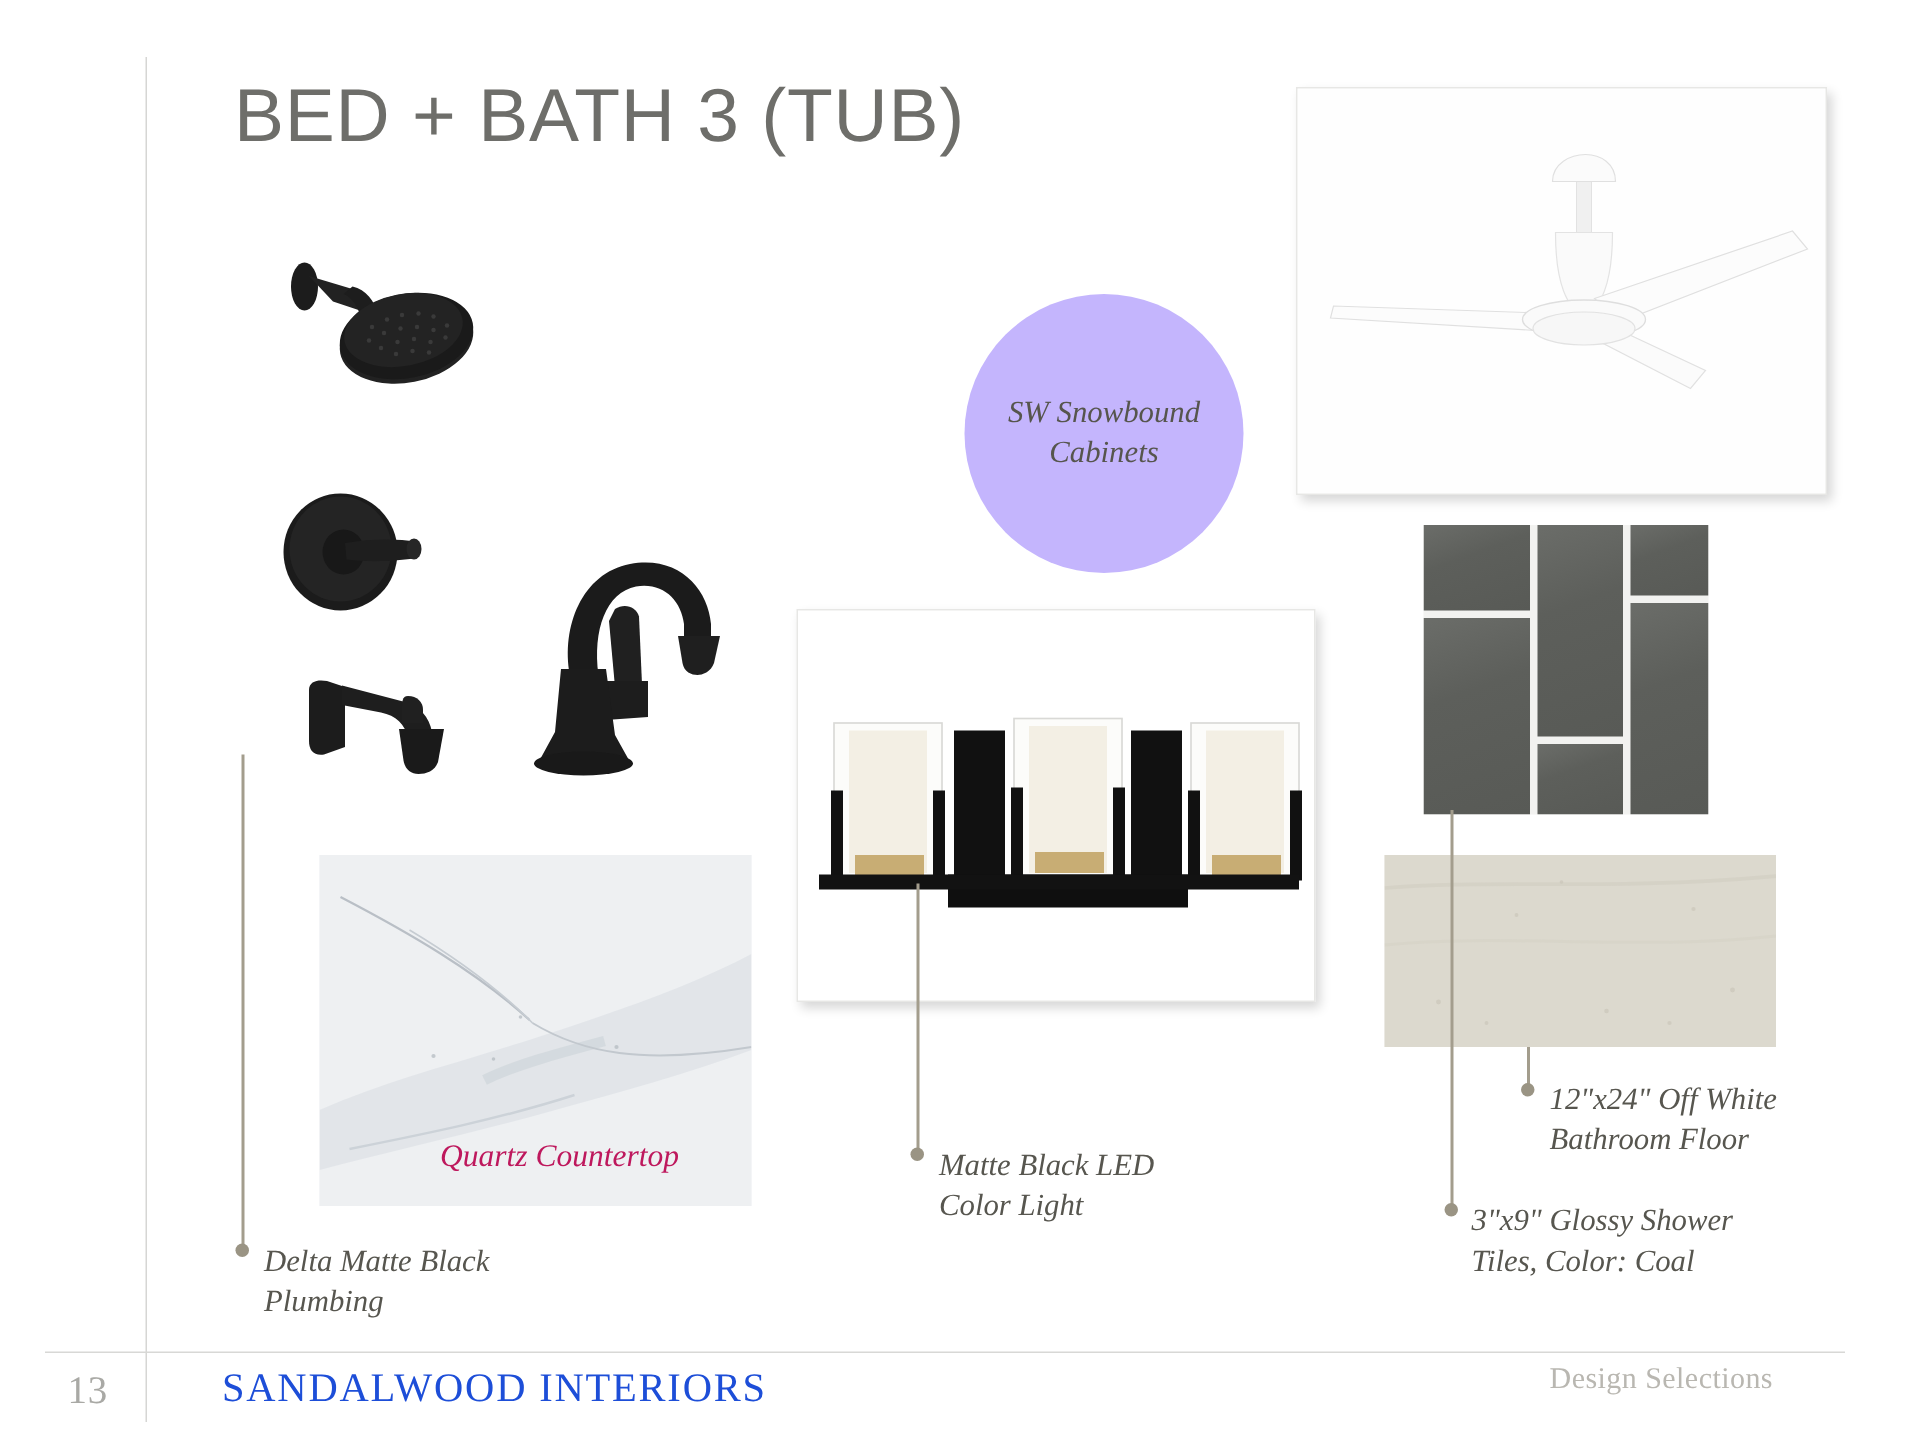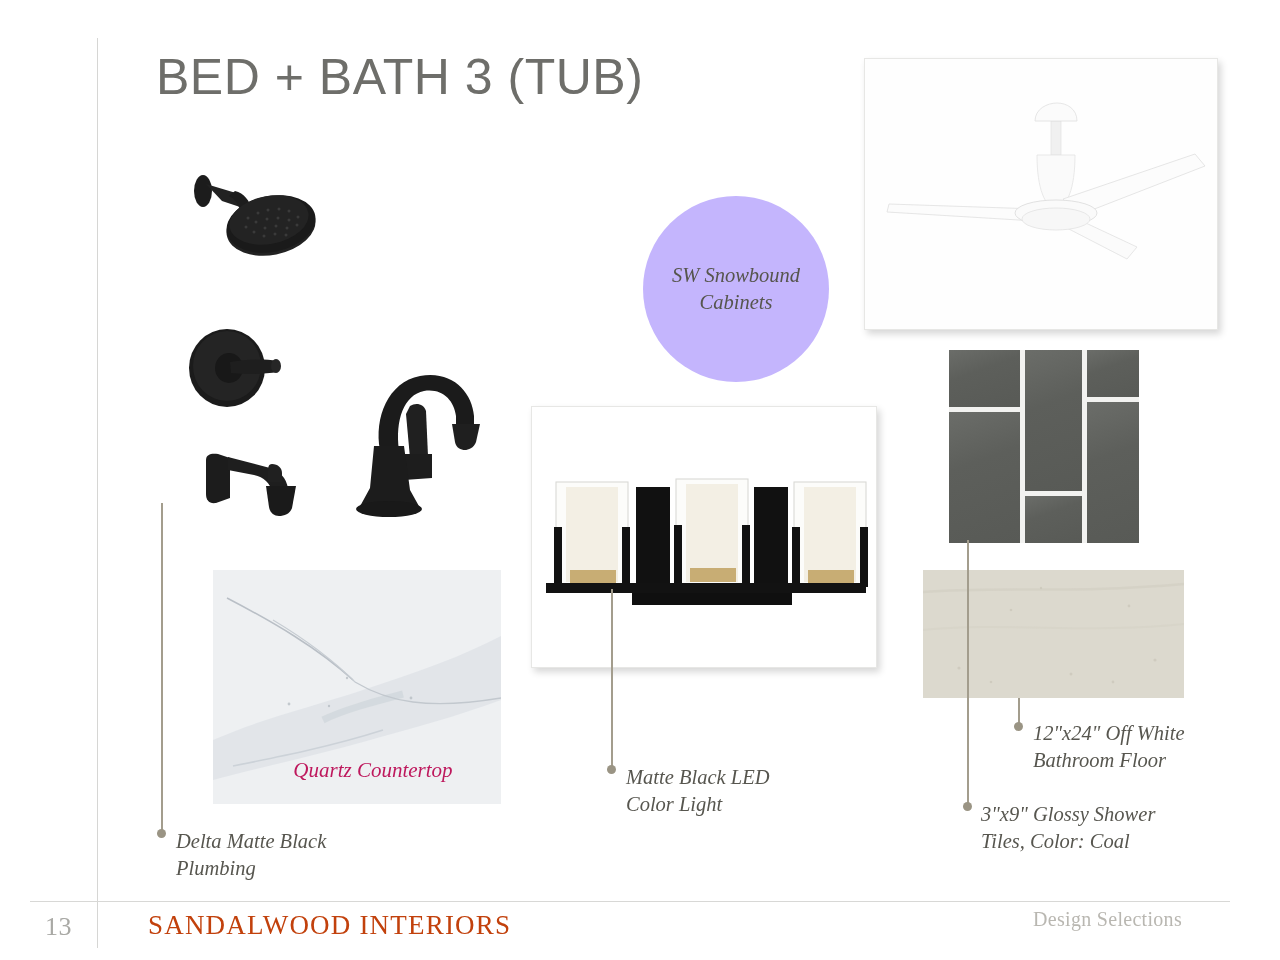--- a/index.html
+++ b/index.html
@@ -53,21 +53,21 @@
     top: 912px;
     font-size: 26px;
     color: #a9a9a5;
     letter-spacing: 0.5px;
   }
   .footer-brand {
     position: absolute;
     left: 148px;
     top: 910px;
     font-size: 27px;
-    color: #c2410c;
+    color: #1d4ed8;
     letter-spacing: 1.2px;
   }
   .footer-right {
     position: absolute;
     right: 98px;
     top: 908px;
     font-size: 20px;
     color: #b9b7b1;
     letter-spacing: 0.3px;
   }

